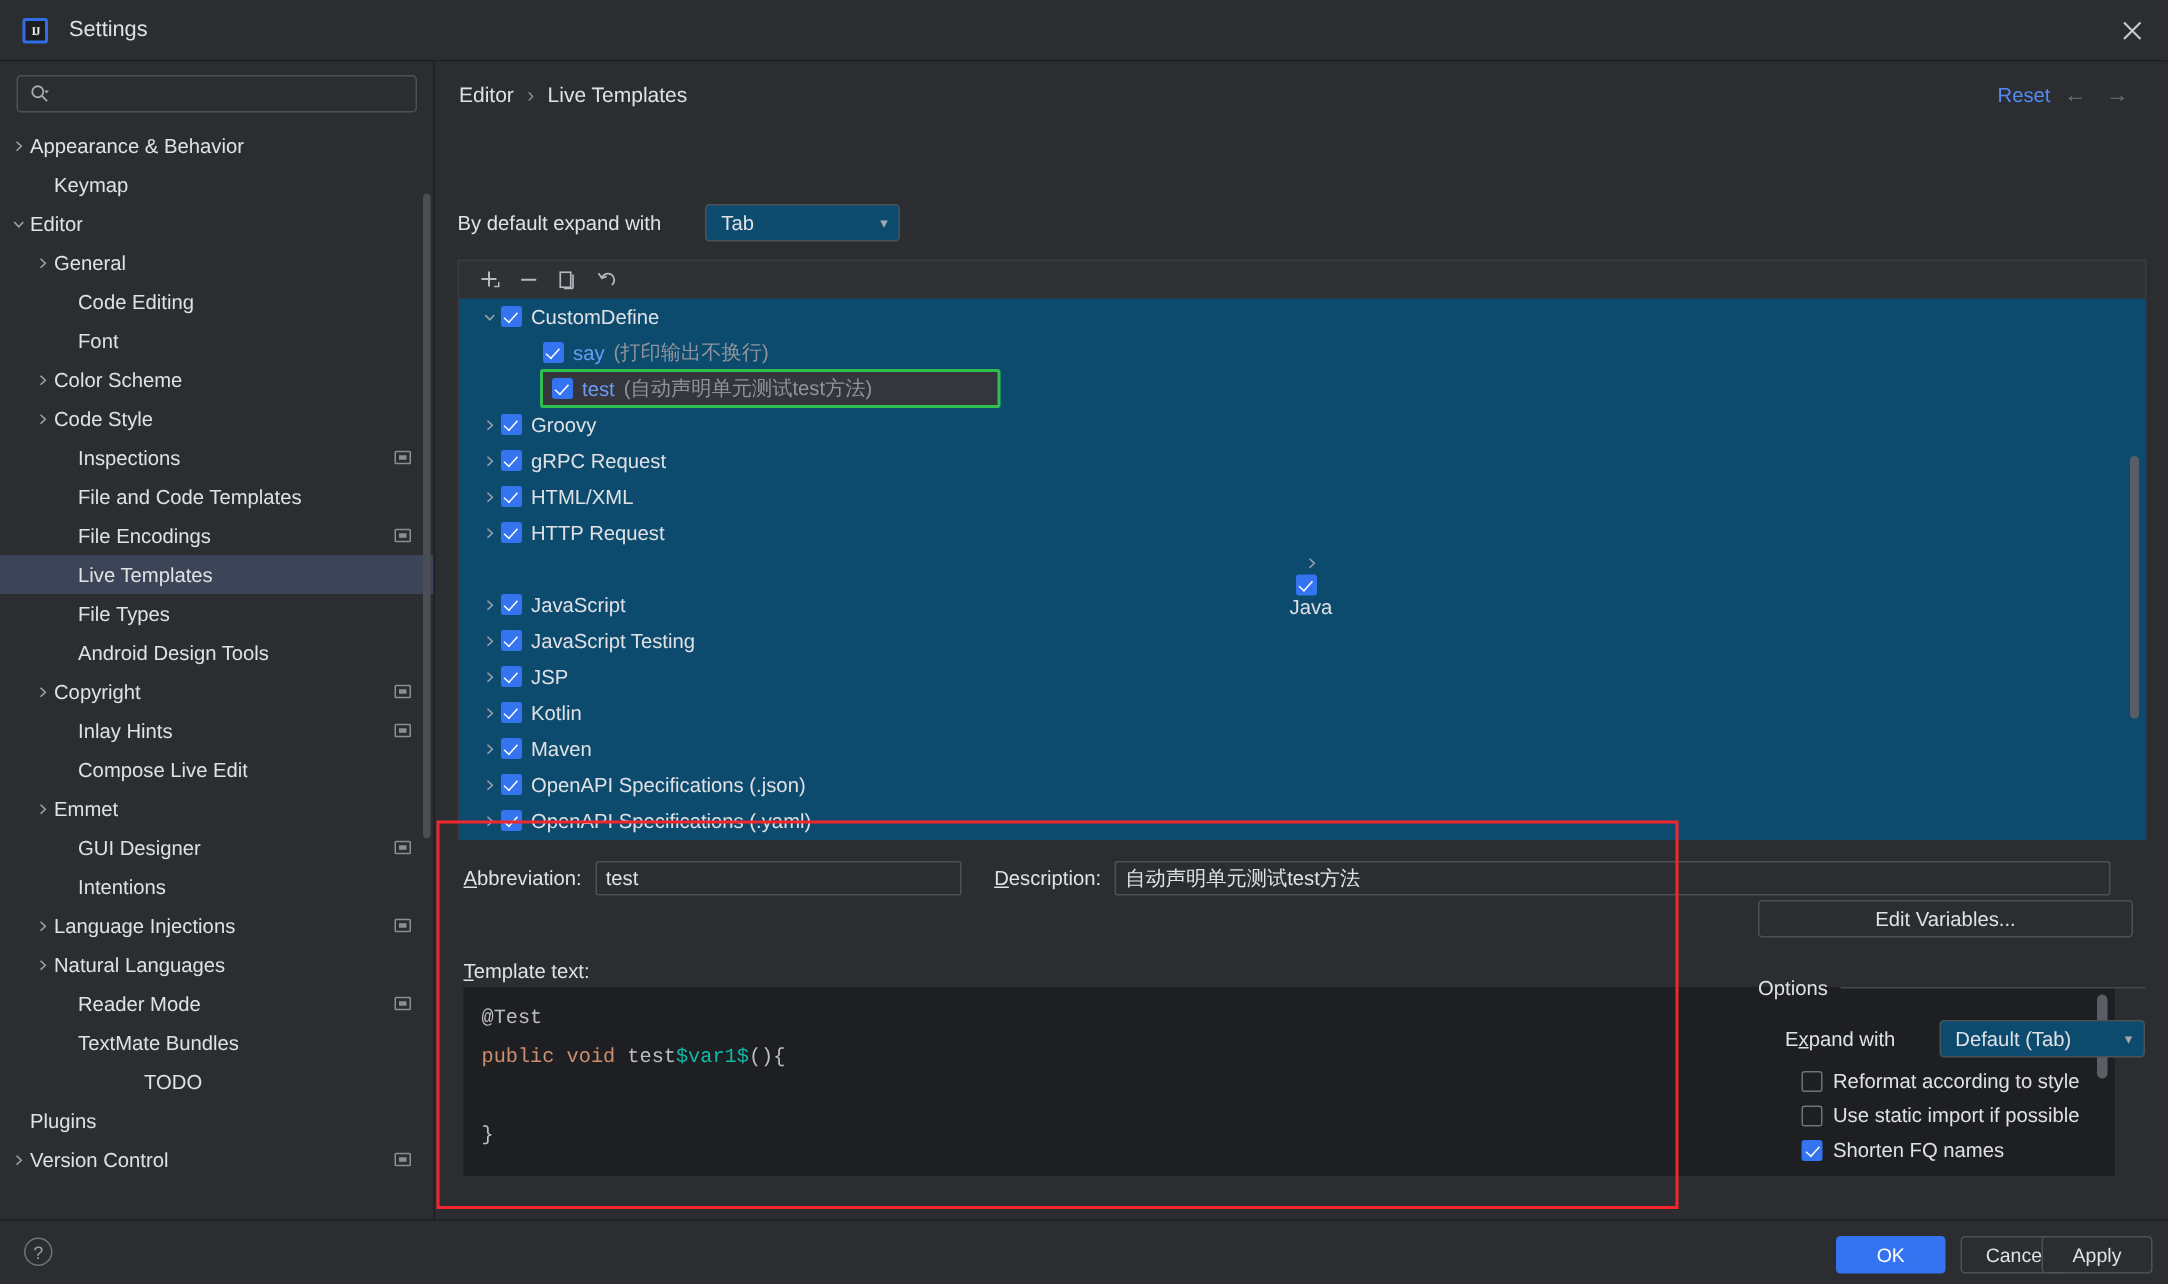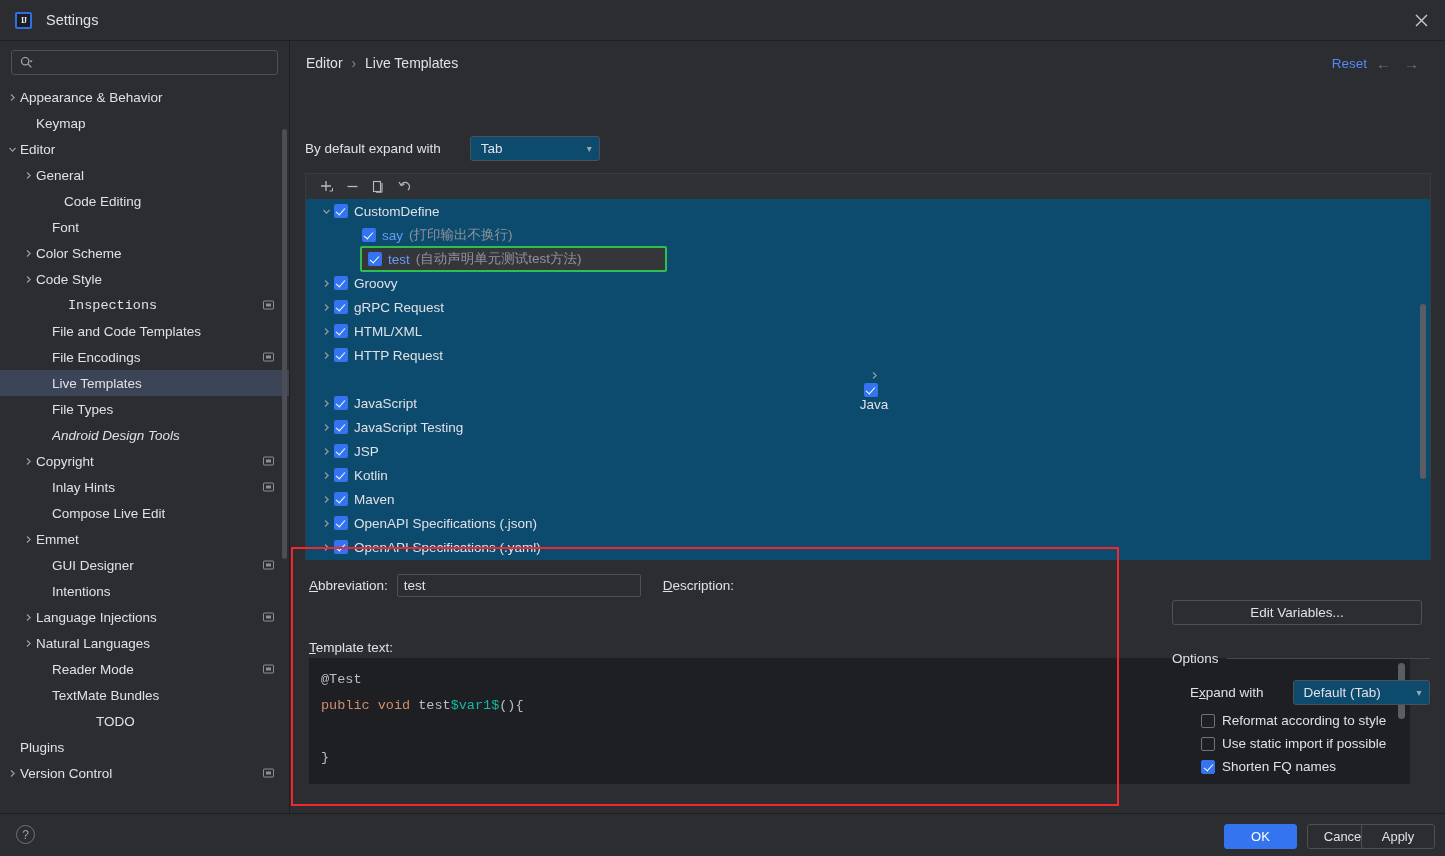--- a/index.html
+++ b/index.html
@@ -310,21 +310,21 @@
           <span class="tree-label">Editor</span>
         </div>
         <div class="tree-row" style="padding-left: 20px;">
           <span class="tw">
             <svg width="9" height="9" viewBox="0 0 9 9">
               <path d="M3 1.5 L6.2 4.5 L3 7.5" stroke="#9aa0a7" stroke-width="1.1" fill="none"></path>
             </svg>
           </span>
           <span class="tree-label">General</span>
         </div>
-        <div class="tree-row" style="padding-left: 48px;">
+        <div class="tree-row" style="padding-left: 36px;">
           <span class="tw"></span>
           <span class="tree-label">Code Editing</span>
         </div>
         <div class="tree-row" style="padding-left: 36px;">
           <span class="tw"></span>
           <span class="tree-label">Font</span>
         </div>
         <div class="tree-row" style="padding-left: 20px;">
           <span class="tw">
             <svg width="9" height="9" viewBox="0 0 9 9">
@@ -334,21 +334,21 @@
           <span class="tree-label">Color Scheme</span>
         </div>
         <div class="tree-row" style="padding-left: 20px;">
           <span class="tw">
             <svg width="9" height="9" viewBox="0 0 9 9">
               <path d="M3 1.5 L6.2 4.5 L3 7.5" stroke="#9aa0a7" stroke-width="1.1" fill="none"></path>
             </svg>
           </span>
           <span class="tree-label">Code Style</span>
         </div>
-        <div class="tree-row" style="padding-left: 52px; font-family: Liberation Mono, monospace;">
+        <div class="tree-row" style="padding-left: 36px;">
           <span class="tw"></span>
           <span class="tree-label">Inspections</span>
           <span class="copyable"></span>
         </div>
         <div class="tree-row" style="padding-left: 36px;">
           <span class="tw"></span>
           <span class="tree-label">File and Code Templates</span>
         </div>
         <div class="tree-row" style="padding-left: 36px;">
           <span class="tw"></span>
@@ -356,21 +356,21 @@
           <span class="copyable"></span>
         </div>
         <div class="tree-row selected" style="padding-left: 36px;">
           <span class="tw"></span>
           <span class="tree-label">Live Templates</span>
         </div>
         <div class="tree-row" style="padding-left: 36px;">
           <span class="tw"></span>
           <span class="tree-label">File Types</span>
         </div>
-        <div class="tree-row" style="padding-left: 36px; font-style: italic;">
+        <div class="tree-row" style="padding-left: 36px;">
           <span class="tw"></span>
           <span class="tree-label">Android Design Tools</span>
         </div>
         <div class="tree-row" style="padding-left: 20px;">
           <span class="tw">
             <svg width="9" height="9" viewBox="0 0 9 9">
               <path d="M3 1.5 L6.2 4.5 L3 7.5" stroke="#9aa0a7" stroke-width="1.1" fill="none"></path>
             </svg>
           </span>
           <span class="tree-label">Copyright</span>
@@ -635,20 +635,21 @@
           </div>
         </div>
       <div class="tpl-scroll"></div>
     </div>
 
     <div class="detail">
       <div class="field-row">
         <span class="fl"><u>A</u>bbreviation:</span>
         <input class="txtfield" id="abbrev-input" value="test" style="">
         <span class="fl" style="margin-left:22px"><u>D</u>escription:</span>
+        <input class="txtfield" id="desc-input" value="自动声明单元测试test方法" style="">
       </div>
 
       <div class="tt-label"><u>T</u>emplate text:</div>
 
       <div class="editor">
         <pre><span id="code-l1">@Test</span>
 <span class="kw" id="code-kw1">public</span> <span class="kw" id="code-kw2">void</span> <span id="code-name">test</span><span class="var" id="code-var">$var1$</span><span id="code-tail">(){</span>
 
 <span id="code-l4">}</span></pre>
         <div class="ed-scroll"></div>

